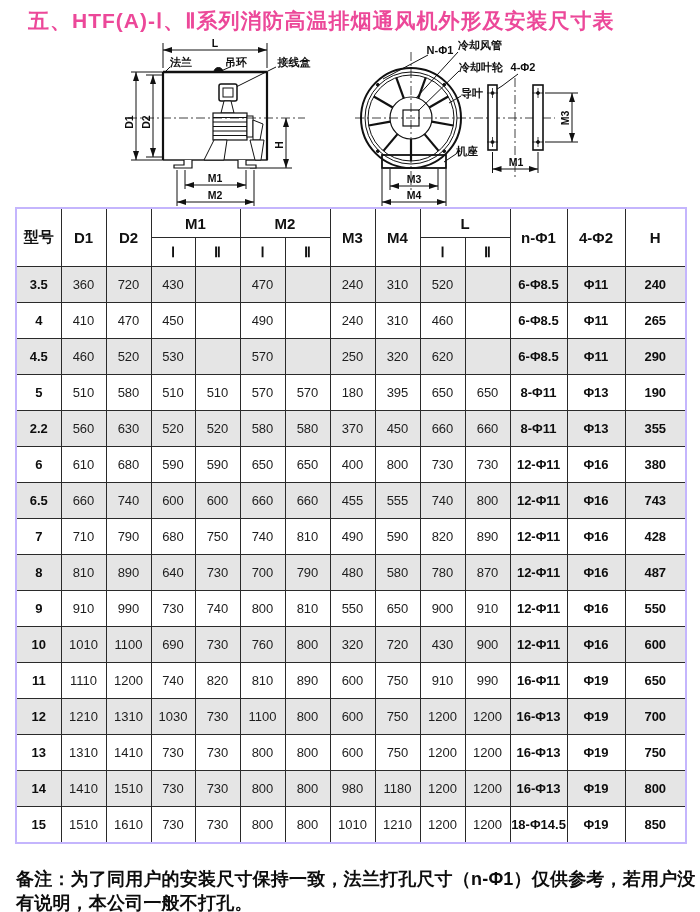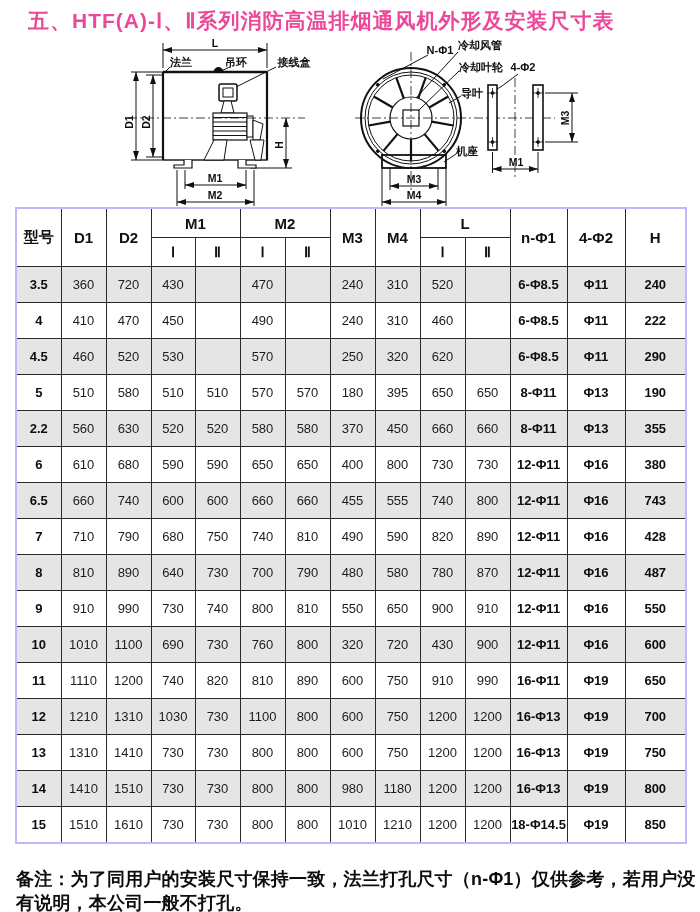--- a/index.html
+++ b/index.html
@@ -267,21 +267,21 @@
         <td>450</td>
         <td></td>
         <td>490</td>
         <td></td>
         <td>240</td>
         <td>310</td>
         <td>460</td>
         <td></td>
         <td class="b">6-Φ8.5</td>
         <td class="b">Φ11</td>
-        <td class="b">222</td>
+        <td class="b">265</td>
       </tr>
       <tr class="alt">
         <td class="b">4.5</td>
         <td>460</td>
         <td>520</td>
         <td>530</td>
         <td></td>
         <td>570</td>
         <td></td>
         <td>250</td>

